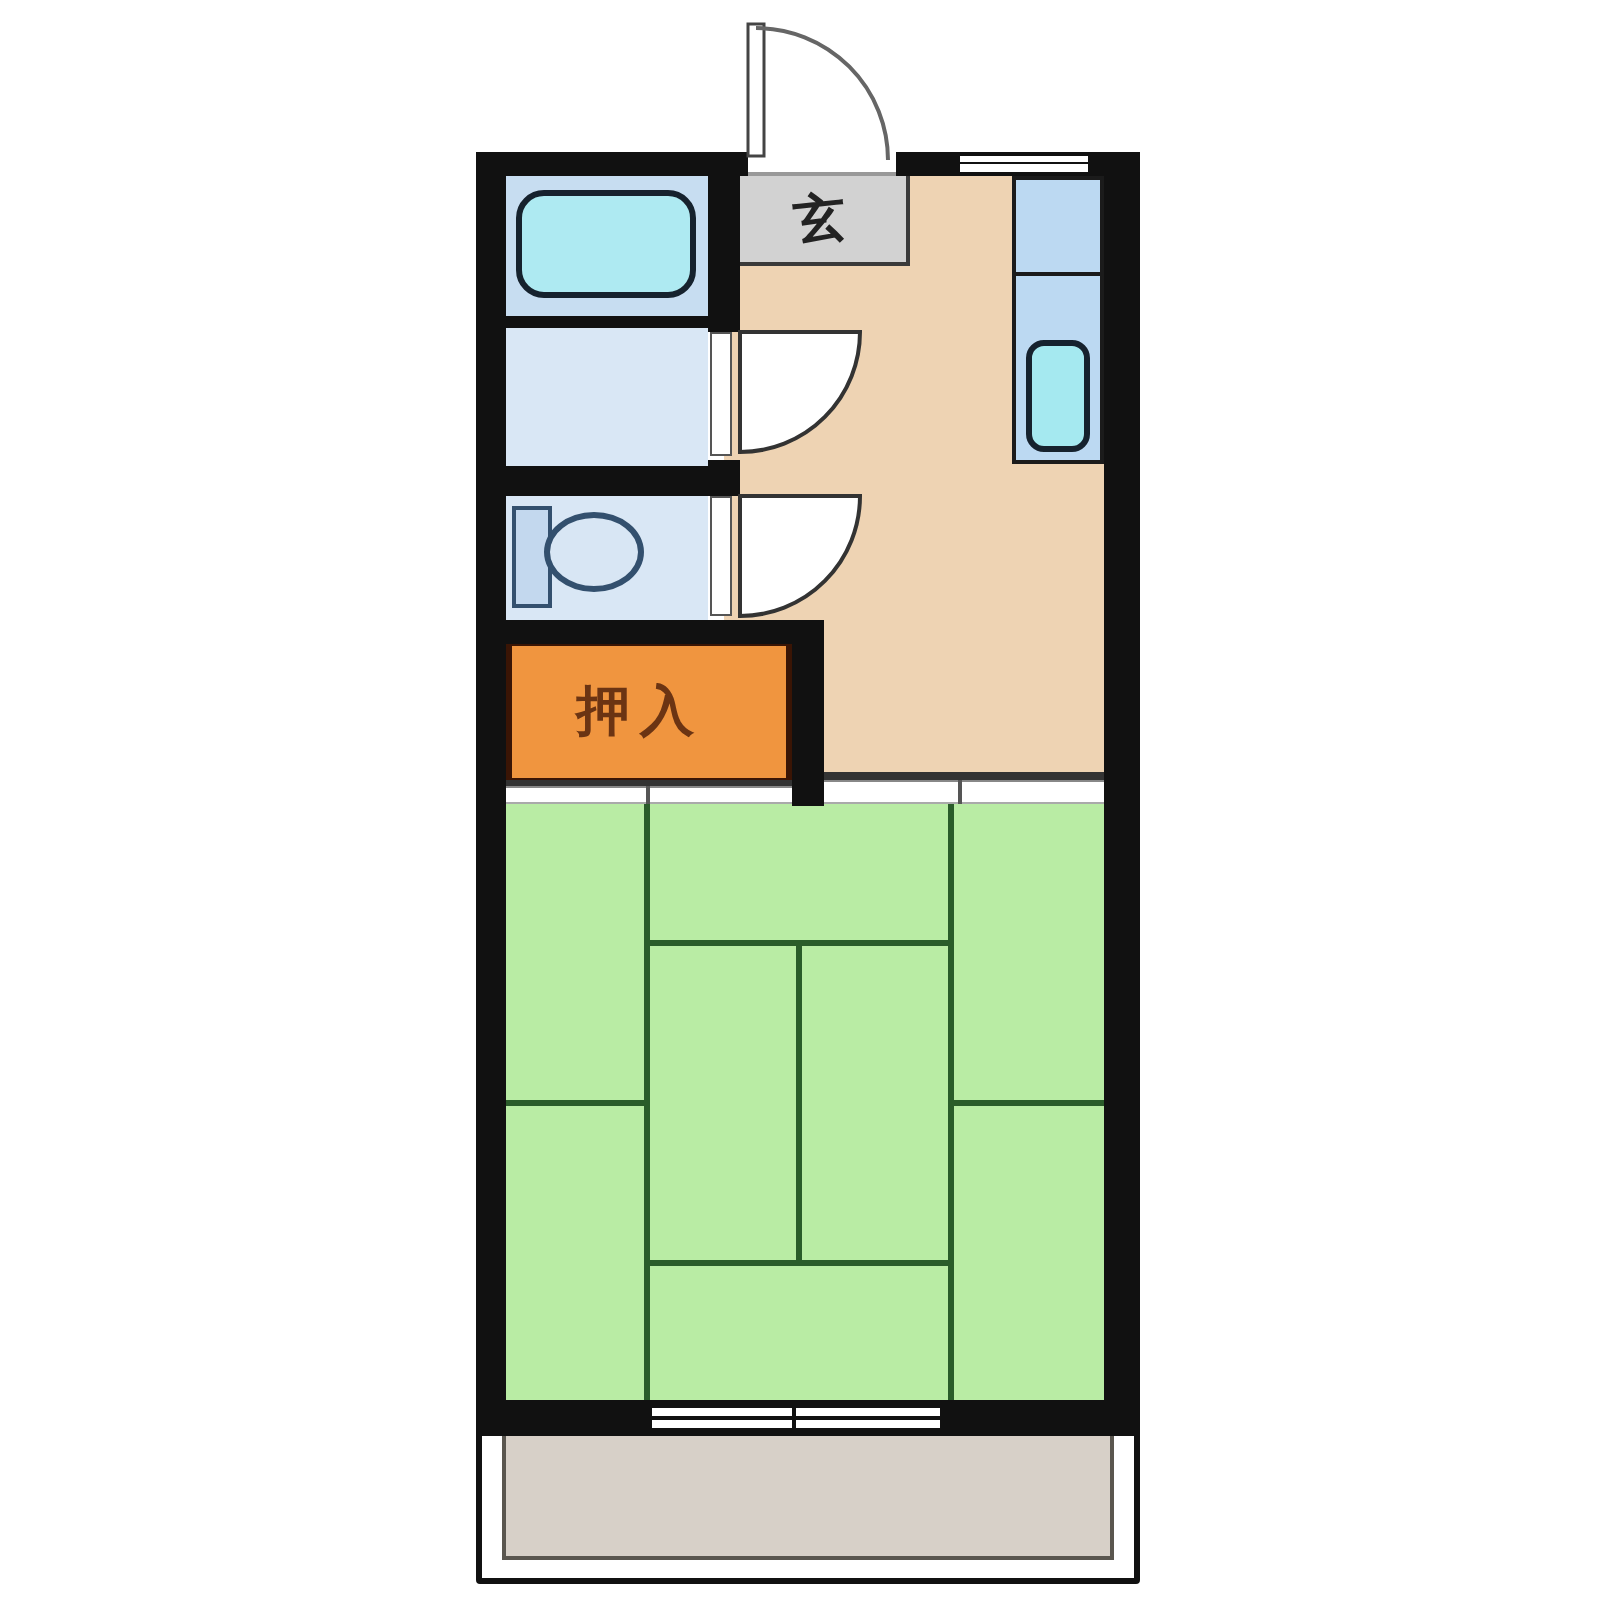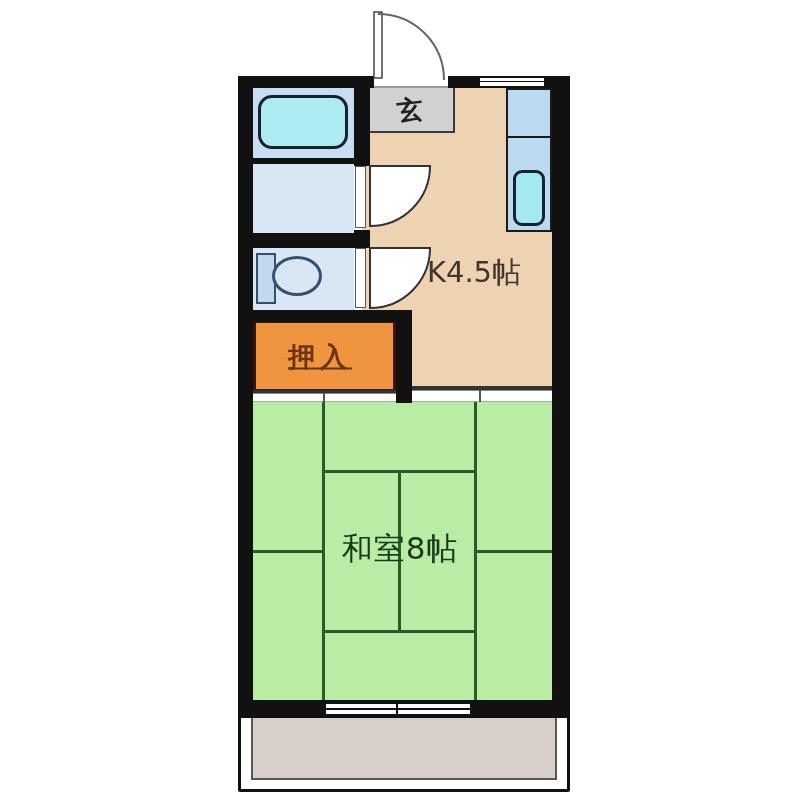--- a/index.html
+++ b/index.html
@@ -107,20 +107,18 @@
     <rect x="374" y="12" width="8" height="66" fill="#ffffff" stroke="#444" stroke-width="1.5"></rect>
     <path d="M378,14 A66,66 0 0 1 444,80" fill="none" stroke="#666" stroke-width="2"></path>
 
     <path d="M370,166 L430,166 A60,60 0 0 1 370,226 Z" fill="#ffffff" stroke="#333" stroke-width="2"></path>
 
     <path d="M370,248 L430,248 A60,60 0 0 1 370,308 Z" fill="#ffffff" stroke="#333" stroke-width="2"></path>
   </svg>
 
   <div class="room-label" style="left:410px;top:110px;font-size:26px;color:#222;font-weight:bold;transform:translate(-50%,-50%) rotate(-6deg);">玄</div>
 
-  <div class="room-label" style="left:474px;top:272px;font-size:29px;color:var(--kitchen_text,#3f372e);">K4.5帖</div>
 
-  <div class="room-label" style="left:320px;top:356px;font-size:27px;color:var(--closet_text,#6b3413);letter-spacing:5px;font-weight:bold;text-decoration:underline;">押入</div>
+  <div class="room-label" style="left:320px;top:356px;font-size:27px;color:var(--closet_text,#6b3413);letter-spacing:5px;font-weight:bold;">押入</div>
 
-  <div class="room-label" style="left:400px;top:548px;font-size:31px;color:var(--tatami_text,#1a3a1a);letter-spacing:1px;">和室8帖</div>
 
 
 </div>
 
 </body></html>

